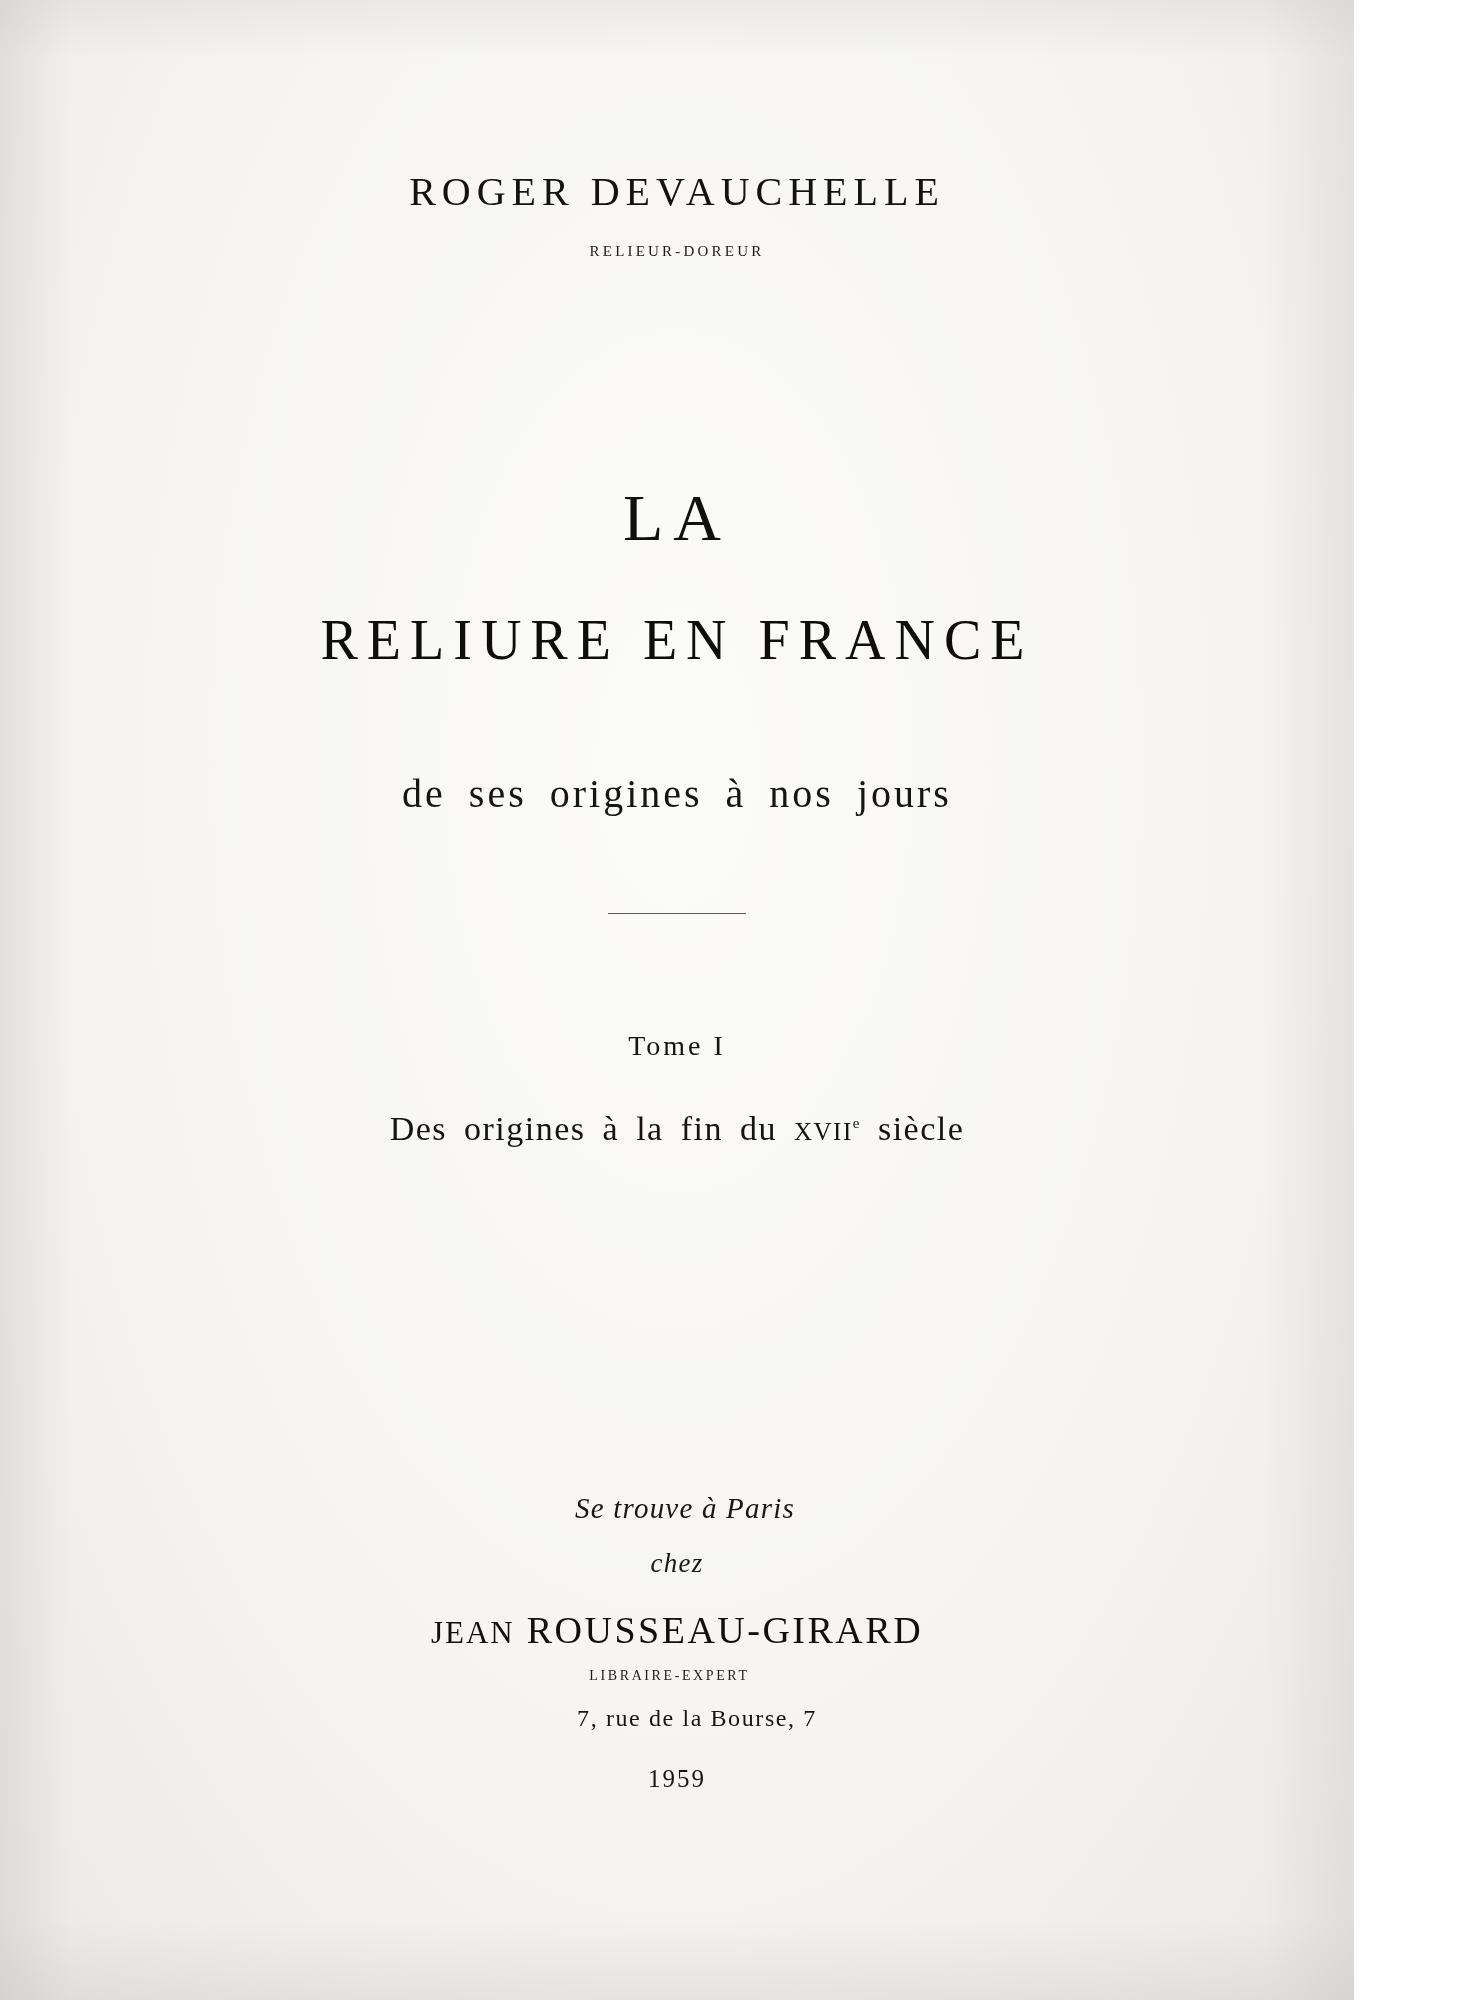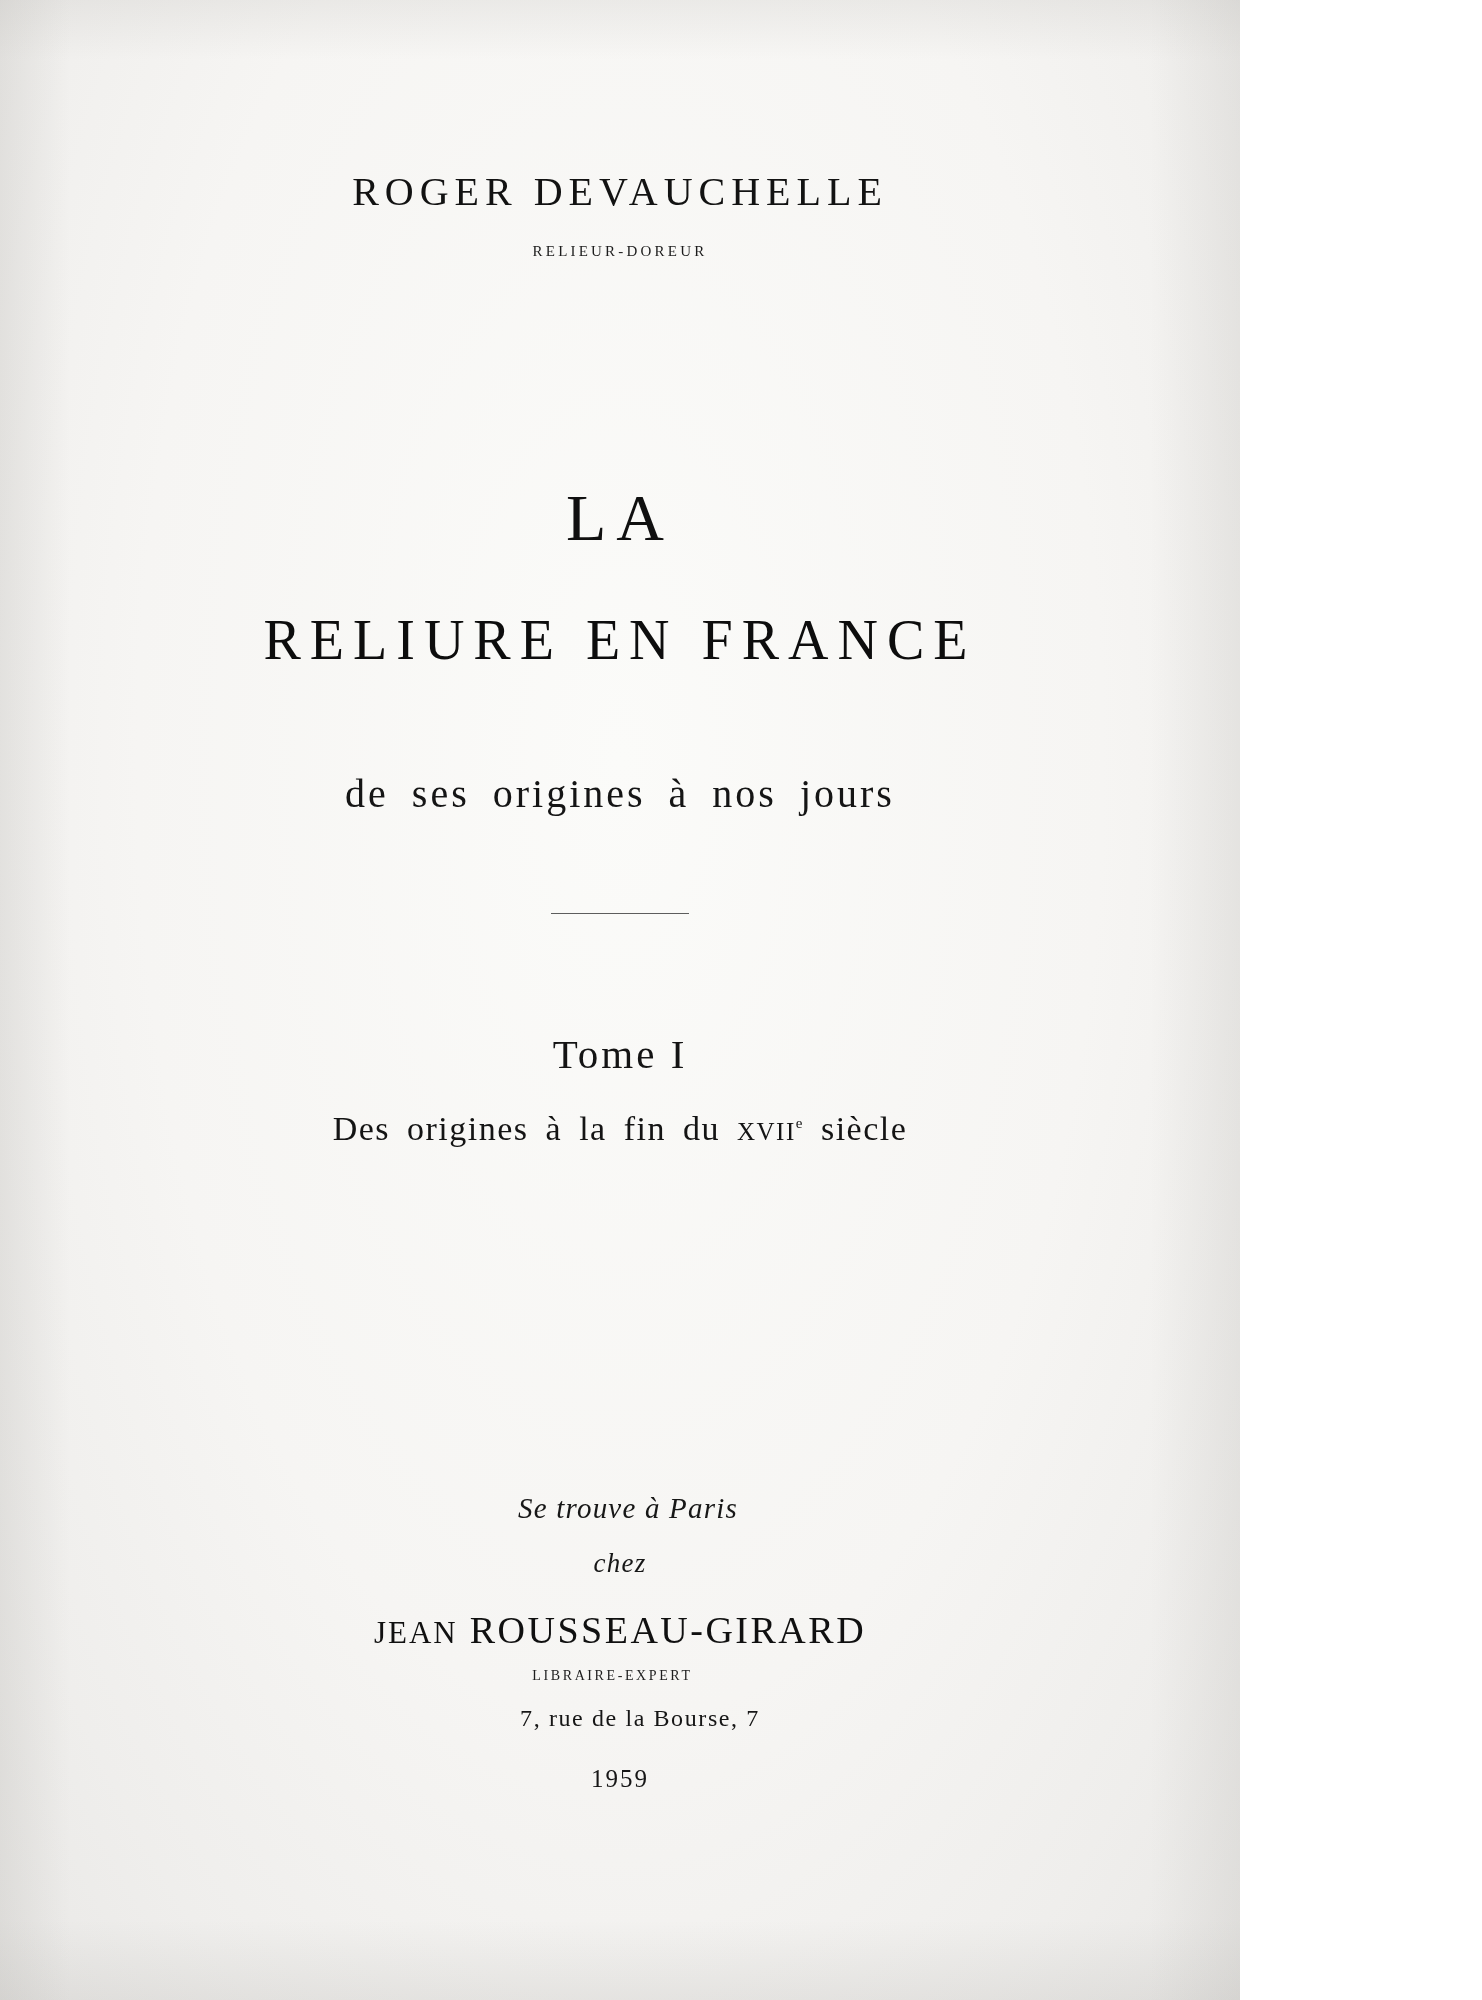--- a/index.html
+++ b/index.html
@@ -9,21 +9,21 @@
   }
   body {
     width: 1482px;
     height: 2000px;
     overflow: hidden;
     font-family: "Liberation Serif", serif;
     color: #1b1b1b;
   }
   .page {
     position: relative;
-    width: 1240px;
+    width: 1354px;
     height: 2000px;
     background:
       radial-gradient(ellipse at 50% 38%, #fbfbf9 0%, #f6f5f3 55%, #efeeec 82%, #e9e8e6 100%);
     box-sizing: border-box;
     overflow: hidden;
   }
   
   .page::after {
     content: "";
     position: absolute;
@@ -105,21 +105,21 @@
     width: 138px;
     height: 1px;
     background: #5d5d5d;
   }
 
   .tome {
     position: absolute;
     top: 1030px;
     left: 0;
     right: 0;
-    font-size: 41px;
+    font-size: 28px;
     letter-spacing: 3px;
     color: #141414;
   }
 
   .tome-sub {
     position: absolute;
     top: 1110px;
     left: 0;
     right: 0;
     font-size: 34px;

